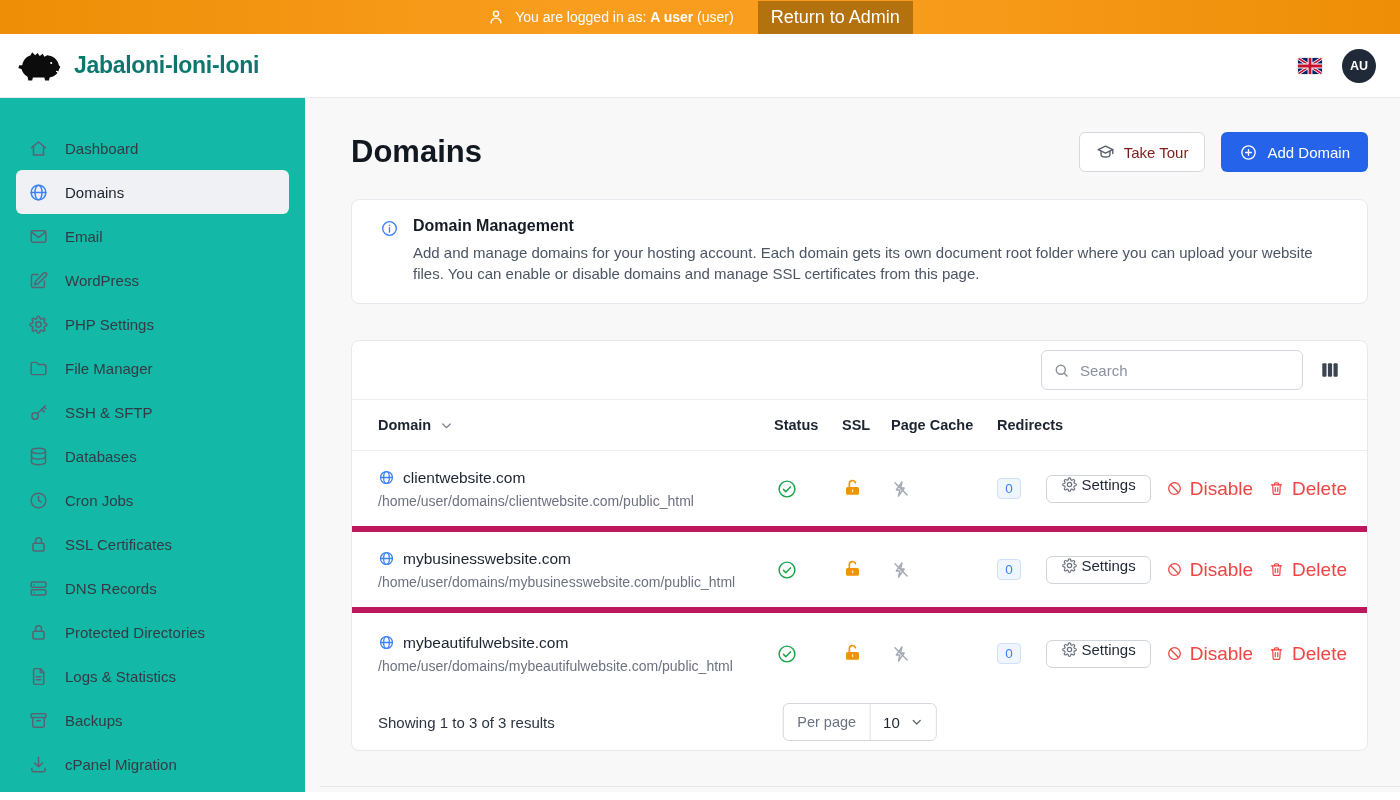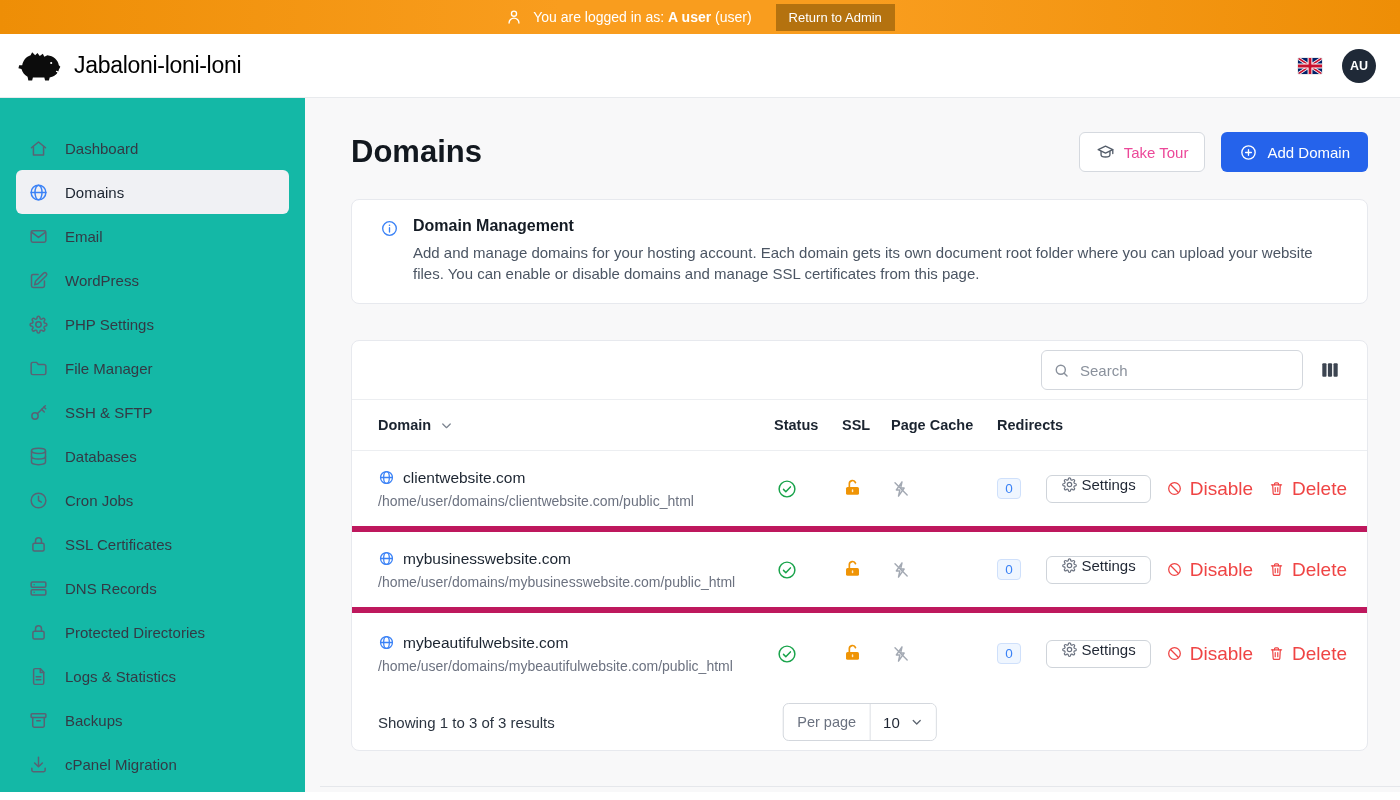--- a/index.html
+++ b/index.html
@@ -8,27 +8,27 @@
   button { font-family:inherit; cursor:pointer; }
   svg { display:block; }
 
   
   .banner { height:34px; display:flex; align-items:center; justify-content:center; gap:10px;
     background:linear-gradient(90deg, var(--banner-orange-start,#ee8e06), var(--banner-orange-mid,#f99d1e) 40%, var(--banner-orange-mid,#f99d1e) 62%, var(--banner-orange-start,#ee8e06));
     color:#fff; font-size:14px; }
   .banner .b-ic { width:18px; height:18px; color:#fff; }
   .banner b { font-weight:700; }
   .banner .return-btn { margin-left:14px; background:var(--banner-button,#b4720f); color:#fff;
-    border:none; border-radius:0; padding:6px 13px; font-size:13px; }
+    border:none; border-radius:0; padding:6px 13px; font-size:18px; }
 
   
   .header { height:64px; display:flex; align-items:center; padding:0 24px 0 16px;
     border-bottom:1px solid #e8eaed; background:#fff; }
   .brand { display:flex; align-items:center; gap:12px; cursor:pointer; }
-  .brand-title { font-size:23px; font-weight:400; letter-spacing:-0.3px; color:#000000; }
+  .brand-title { font-size:23px; font-weight:700; letter-spacing:-0.3px; color:#0f766e; }
   .header-right { margin-left:auto; display:flex; align-items:center; gap:20px; }
   .flag-wrap { width:24px; height:16px; border-radius:2px; overflow:hidden; box-shadow:0 0 0 1px rgba(0,0,0,.08); cursor:pointer; }
   .avatar { width:34px; height:34px; border-radius:50%; background:#1f2937; color:#fff;
     display:flex; align-items:center; justify-content:center; font-size:12.5px; font-weight:700; cursor:pointer; }
 
   
   .app-body { display:flex; height:694px; }
   .sidebar { width:305px; background:#14b8a6; padding-top:28px; flex:0 0 auto; }
   .side-item { display:flex; align-items:center; gap:16px; height:44px; margin:0 16px;
     padding:0 12px; border-radius:6px; font-size:15px; color:#333a45; cursor:pointer; }
@@ -37,21 +37,21 @@
   .side-item.active .ic { color:var(--icon-blue,#3b82f6); }
 
   .main { flex:1; background:#f8f8f9; padding:34px 32px 0 46px; overflow:hidden; }
 
   
   .page-head { display:flex; align-items:center; margin-bottom:27px; }
   .page-title { font-size:31px; font-weight:700; margin:0; color:#12181f; }
   .head-actions { margin-left:auto; display:flex; gap:16px; }
   .btn { display:flex; align-items:center; gap:9px; border-radius:6px; font-size:15px; height:40px; }
   .btn .ic { width:19px; height:19px; }
-  .btn-tour { background:#fff; border:1px solid #d5d9df; color:#ec4899; padding:0 16px; }
+  .btn-tour { background:#fff; border:1px solid #d5d9df; color:#7f1d1d; padding:0 16px; }
   .btn-tour .ic { color:#545d6a; }
   .btn-add { background:var(--accent-blue,#2563eb); border:none; color:#fff; padding:0 18px; }
 
   
   .info-card { background:#fff; border:1px solid #e7e9ee; border-radius:8px;
     padding:17px 28px 19px 28px; display:flex; gap:14px; }
   .info-ic { width:19px; height:19px; color:var(--icon-blue,#3b82f6); margin-top:2px; flex:0 0 auto; }
   .info-title { font-size:16px; font-weight:700; margin:0 0 7px 0; color:#141b24; }
   .info-body { font-size:15px; color:#4b5563; line-height:1.4; margin:0; max-width:940px; }
 

